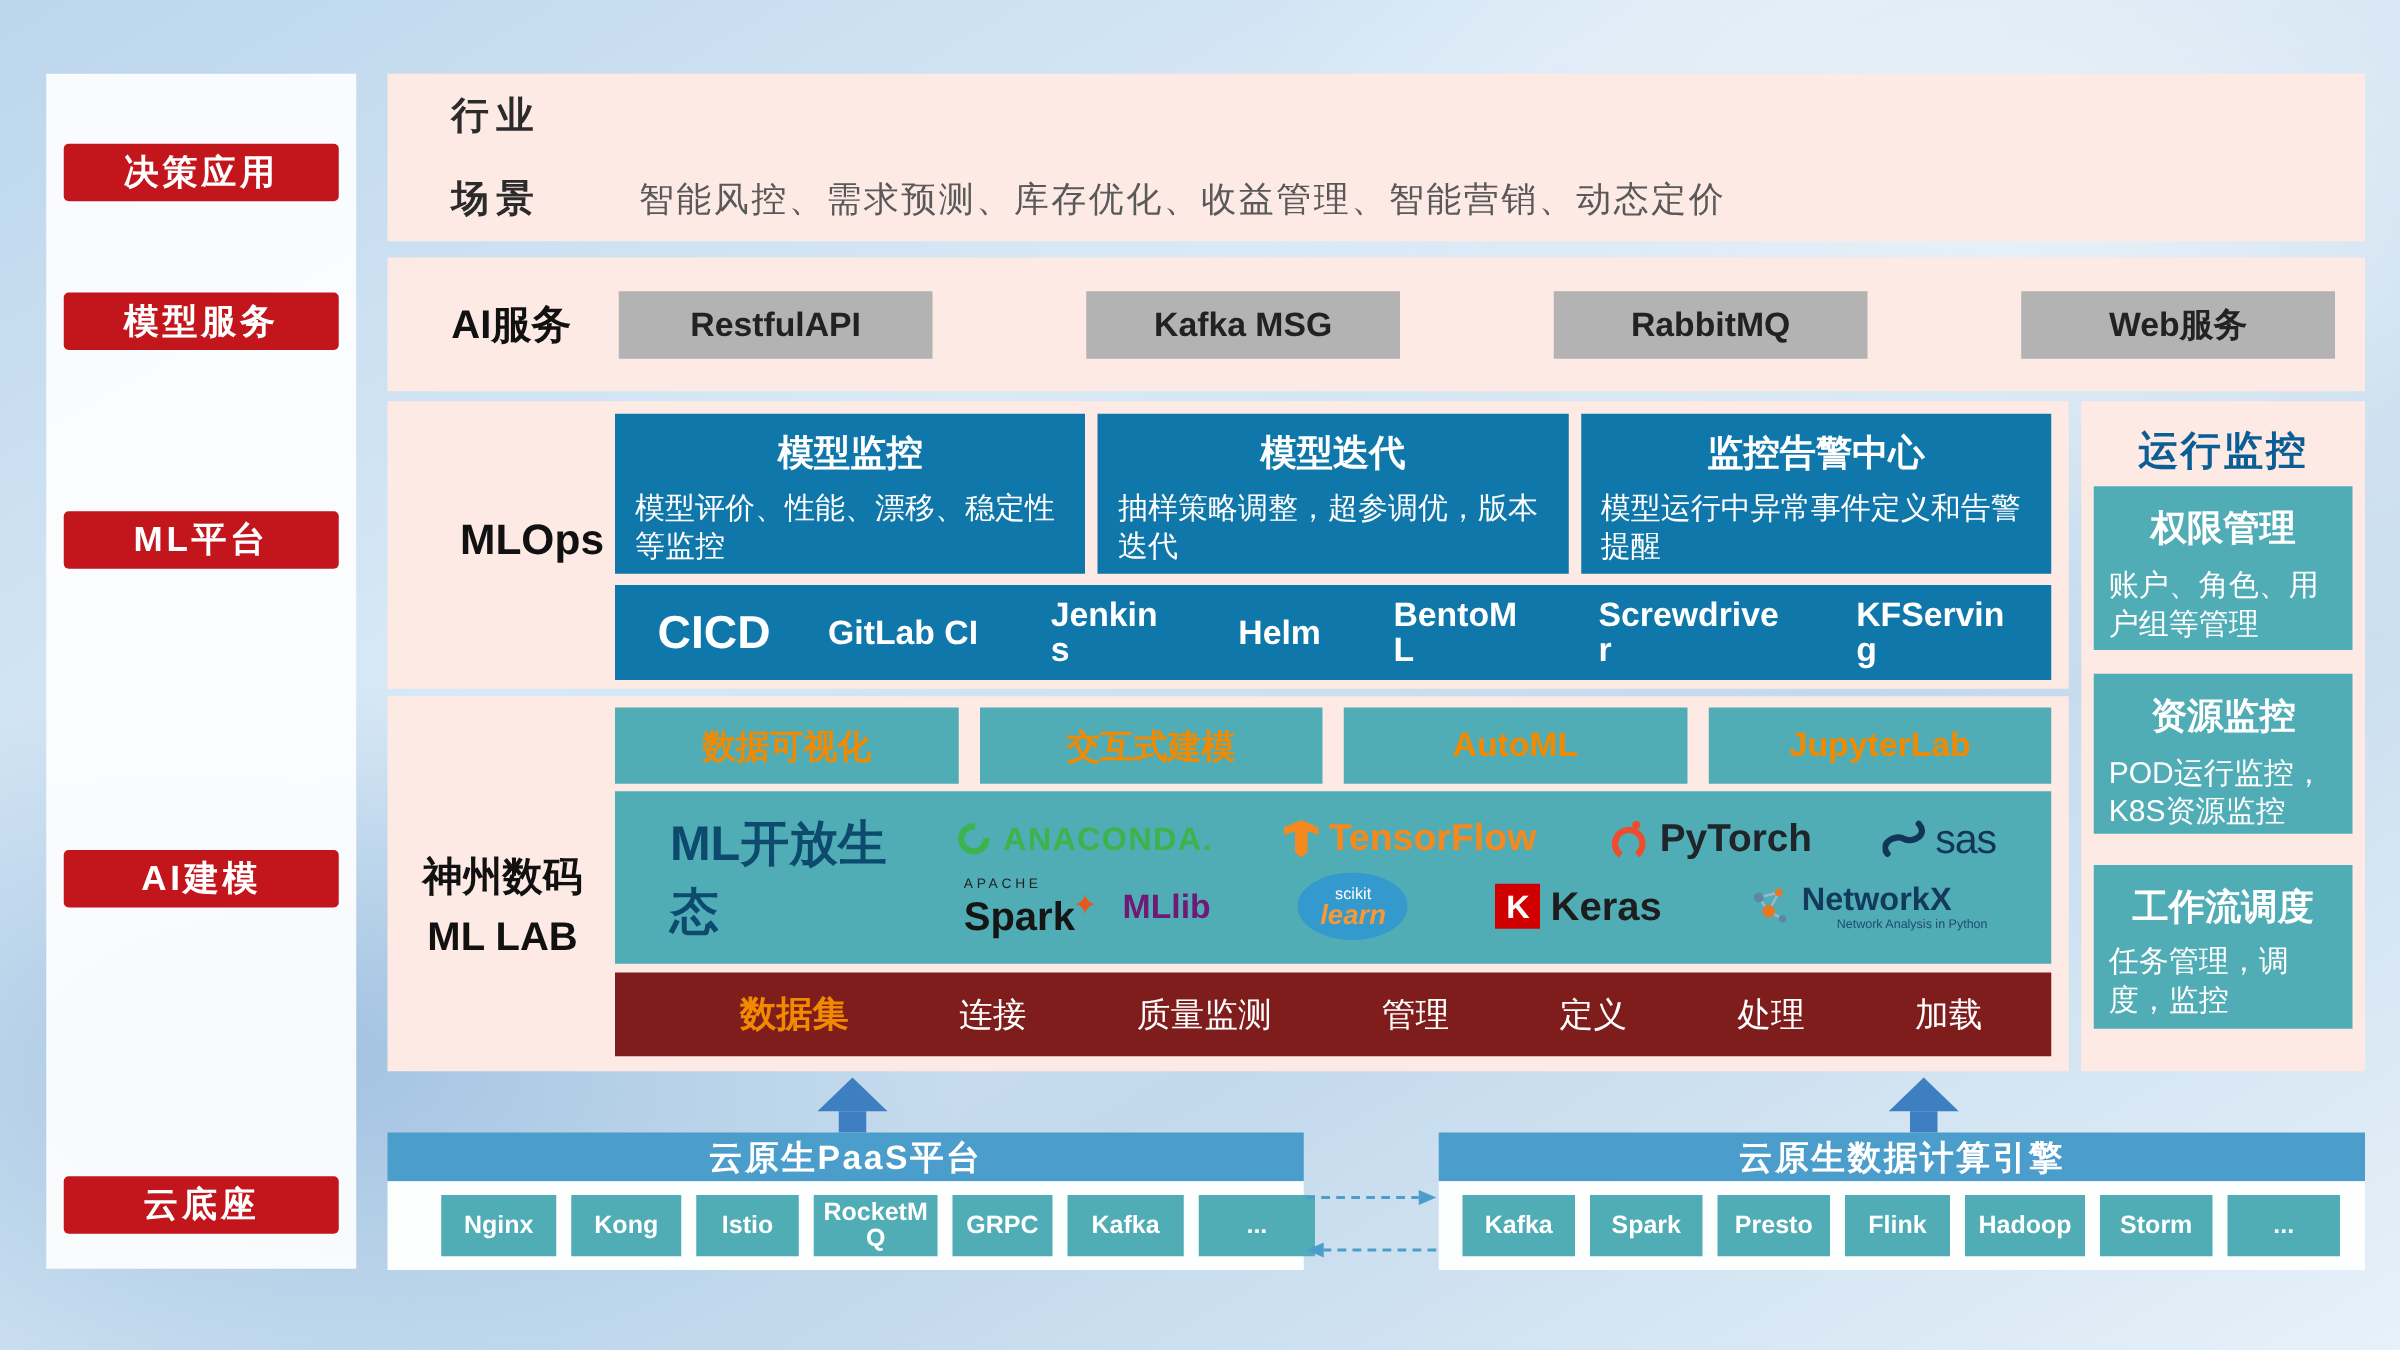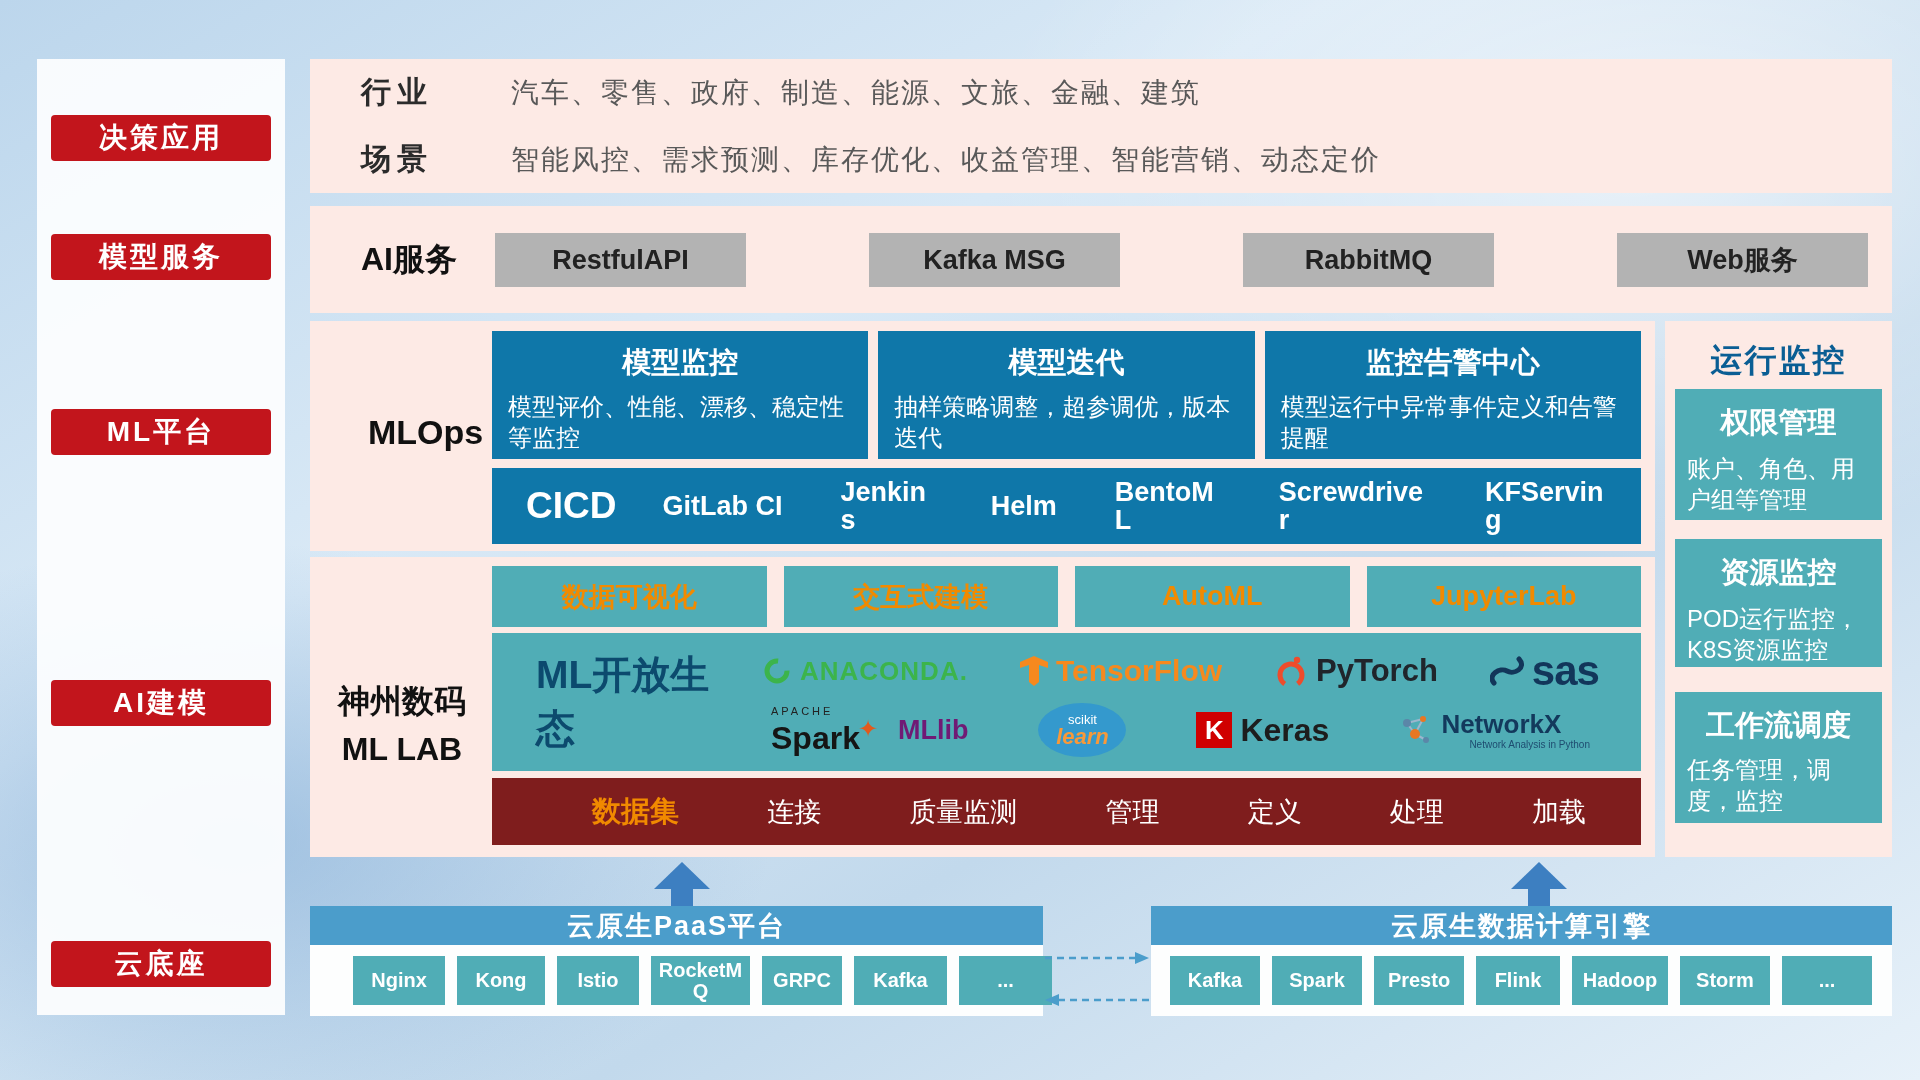--- a/index.html
+++ b/index.html
@@ -51,21 +51,21 @@
     display:flex;align-items:center;justify-content:center;}
   .eco-box{position:absolute;left:182px;top:76px;width:1149px;height:138px;background:#50adb6;
     display:flex;align-items:center;}
   .eco-label{width:200px;padding-left:44px;color:#0c4a6e;font-size:39px;font-weight:bold;flex:none;}
   .eco-logos{flex:1;display:flex;flex-direction:column;justify-content:center;gap:8px;padding-right:16px;}
   .eco-row{display:flex;align-items:center;justify-content:space-around;}
   .logo{display:flex;align-items:center;gap:8px;}
   .t-anaconda{color:#3cb44b;font-size:26px;font-weight:bold;letter-spacing:1px;}
   .t-tensorflow{color:#f6891e;font-size:30px;font-weight:bold;}
   .t-pytorch{color:#20252b;font-size:31px;font-weight:bold;}
-  .t-sas{color:#12365a;font-size:42px;font-weight:bold;letter-spacing:-1px;}
+  .t-sas{color:#12365a;font-size:33px;font-weight:normal;letter-spacing:-1px;}
   .spark-col{display:flex;flex-direction:column;align-items:flex-start;line-height:1;}
   .t-apache{font-size:11px;letter-spacing:3px;color:#222;}
   .t-spark{font-size:32px;font-weight:bold;color:#151515;}
   .spark-star{color:#e25a1c;font-size:24px;vertical-align:super;margin-left:-2px;}
   .t-mllib{font-size:27px;font-weight:bold;color:#701a75;margin-left:12px;}
   .sk-blob{width:88px;height:54px;background:#3499cd;border-radius:50%;display:flex;flex-direction:column;
     align-items:center;justify-content:center;line-height:1;}
   .t-sk-top{font-size:13px;color:#fff;}
   .t-sk-learn{font-size:22px;color:#f89939;font-weight:bold;font-style:italic;}
   .keras-k{width:36px;height:36px;background:#d00000;color:#fff;font-size:26px;font-weight:bold;
@@ -121,21 +121,20 @@
     <div class="side-btn" style="top:56px">决策应用</div>
     <div class="side-btn" style="top:175px">模型服务</div>
     <div class="side-btn" style="top:350px">ML平台</div>
     <div class="side-btn" style="top:621px">AI建模</div>
     <div class="side-btn" style="top:882px">云底座</div>
   </div>
 
   <div class="panel" id="panel-industry">
     <div class="ind-row">
       <span class="ind-label">行业</span>
-      <span class="ind-value">汽车、零售、政府、制造、能源、文旅、金融、建筑</span>
     </div>
     <div class="ind-row">
       <span class="ind-label">场景</span>
       <span class="ind-value">智能风控、需求预测、库存优化、收益管理、智能营销、动态定价</span>
     </div>
   </div>
 
   <div class="panel" id="panel-aiservice">
     <span class="ai-label">AI服务</span>
     <div class="service-btn" style="left:185px">RestfulAPI</div>

